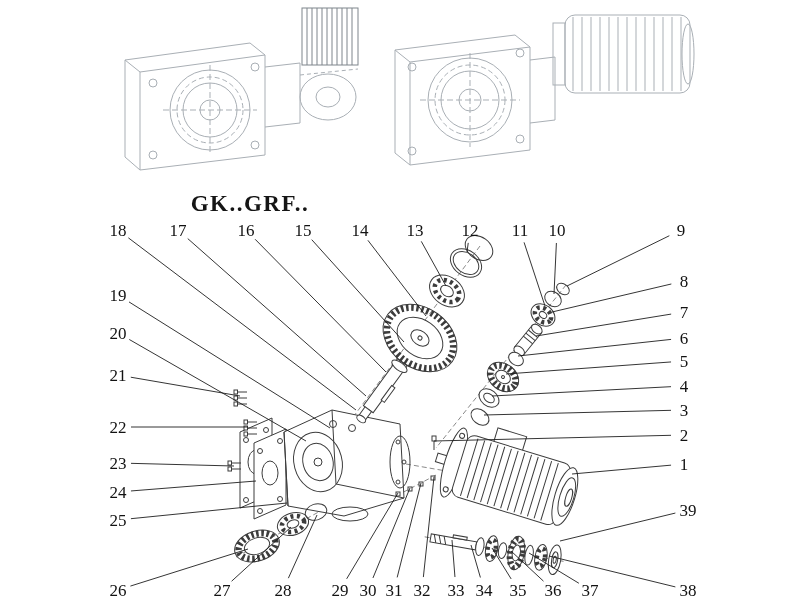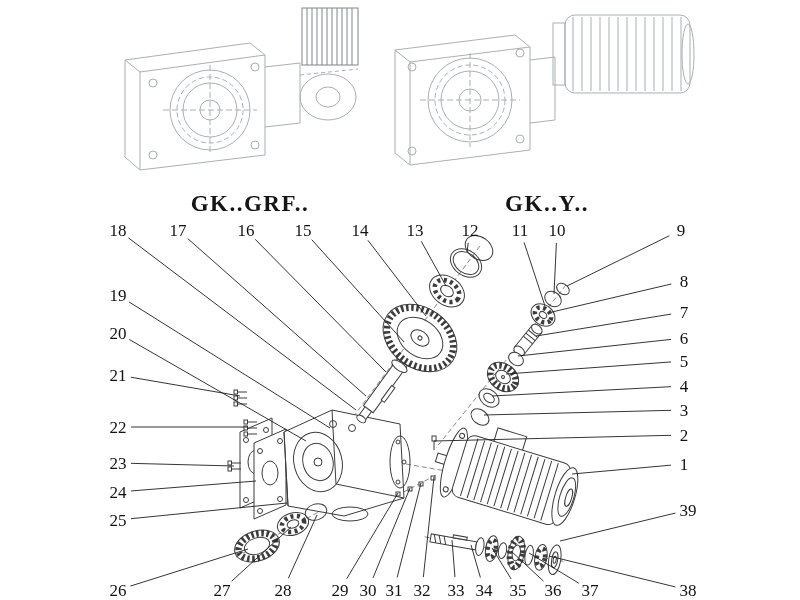--- a/index.html
+++ b/index.html
@@ -333,14 +333,13 @@
         <line x1="130.81158733271124" y1="377.2052732294011" x2="240" y2="396" class="leader"></line>
         <text x="118" y="375" class="callout">21</text>
         <line x1="129.27237205212" y1="339.4756179873881" x2="306" y2="441" class="leader"></line>
         <text x="118" y="333" class="callout">20</text>
         <line x1="129.01228915120376" y1="301.90865309957593" x2="330" y2="428" class="leader"></line>
         <text x="118" y="295" class="callout">19</text>
       </g>
   </svg>
 
   <div class="variant-label" style="left:250px;top:191px;text-align:right;">GK..GRF..</div>
-  <div class="variant-label" style="left:547px;top:191px;">GK..Y..</div>
 </div>
 
 </body></html>

